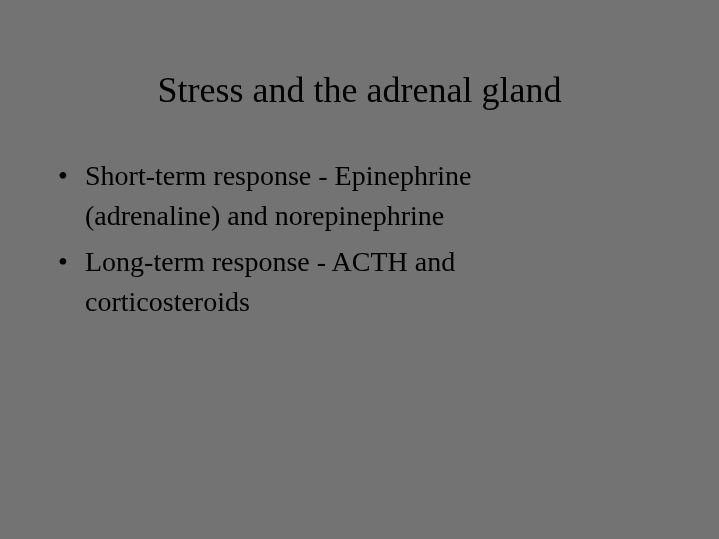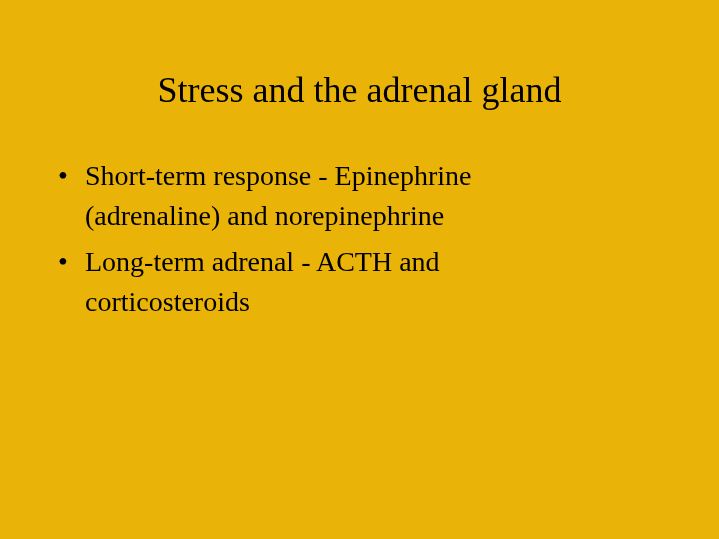--- a/index.html
+++ b/index.html
@@ -12,21 +12,21 @@
     height: 539px;
     overflow: hidden;
     font-family: "Liberation Serif", "DejaVu Serif", serif;
     color: #000000;
     -webkit-font-smoothing: none;
   }
   .slide {
     position: relative;
     width: 719px;
     height: 539px;
-    background: #eab308;
+    background: #737373;
     box-sizing: border-box;
   }
   .slide-title {
     position: absolute;
     left: 0;
     top: 68px;
     width: 719px;
     text-align: center;
     font-size: 36px;
     line-height: 44px;
@@ -81,18 +81,18 @@
 
   <ul class="body-list">
 
     <li class="bullet-item">
       <span class="bullet-marker">•</span>
       <span class="bullet-text">Short-term response - Epinephrine (adrenaline) and norepinephrine</span>
     </li>
 
     <li class="bullet-item">
       <span class="bullet-marker">•</span>
-      <span class="bullet-text">Long-term adrenal - ACTH and corticosteroids</span>
+      <span class="bullet-text">Long-term response - ACTH and corticosteroids</span>
     </li>
 
   </ul>
 
 </div>
 
 </body></html>

